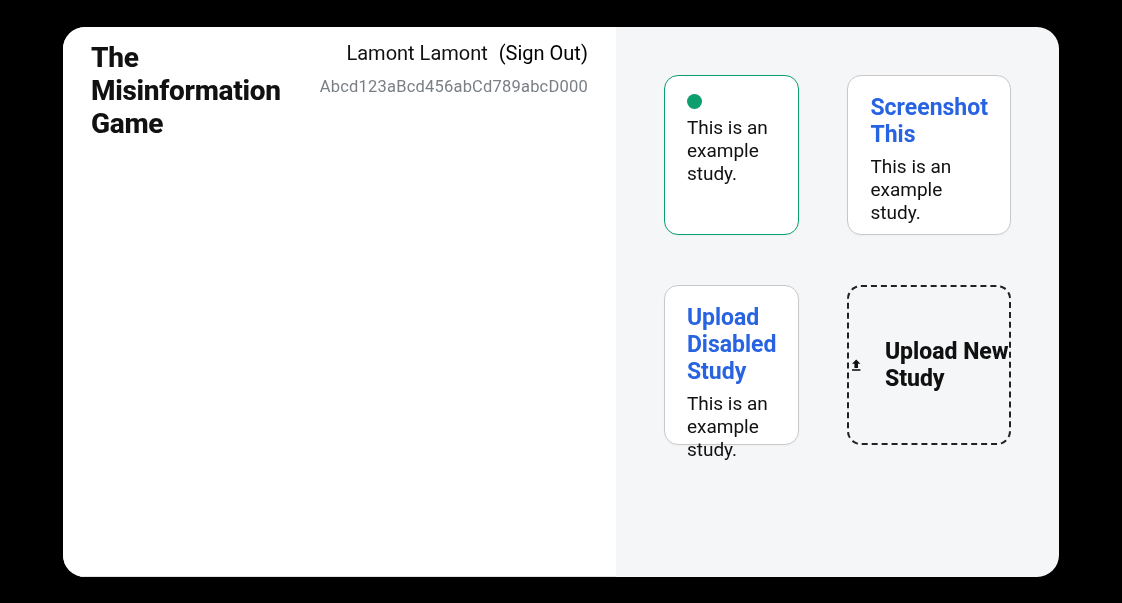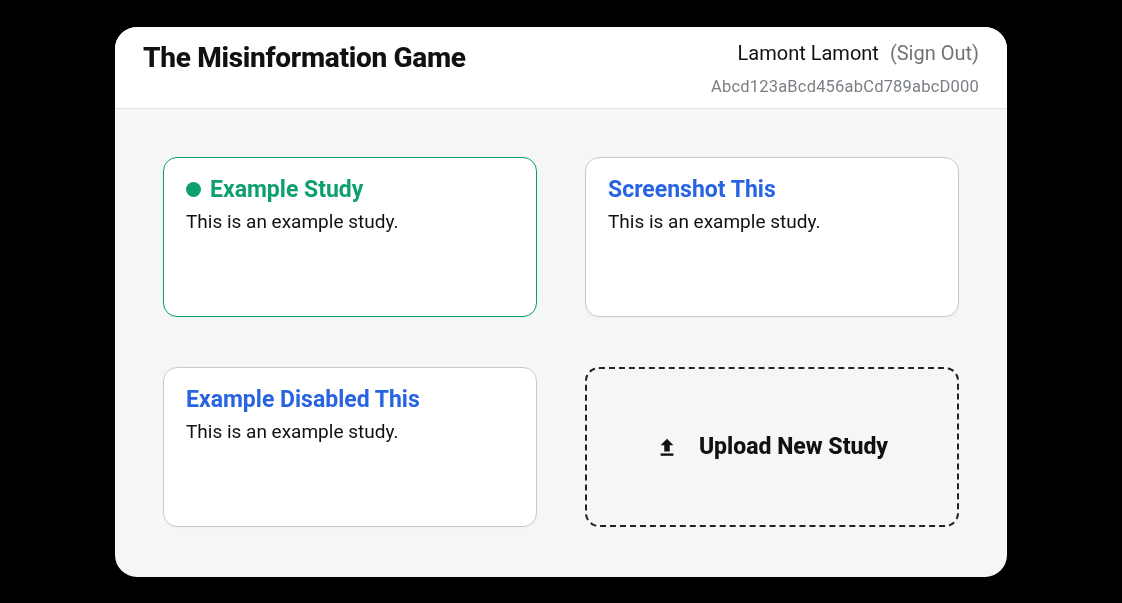--- a/index.html
+++ b/index.html
@@ -5,27 +5,27 @@
   * { box-sizing: border-box; margin: 0; padding: 0; }
   html, body { width: 1122px; height: 603px; }
   body {
     background: #000;
     font-family: -apple-system, BlinkMacSystemFont, "Segoe UI", Roboto, "Helvetica Neue", Arial, sans-serif;
     display: flex;
     align-items: center;
     justify-content: center;
   }
   .app-window {
-    width: 892px;
+    width: 996px;
     height: 550px;
     background: #f5f6f7;
     border-radius: 22px;
     overflow: hidden;
     display: flex;
-    flex-direction: column;
+    flex-direction: row;
   }
   .header {
     background: #fff;
     border-bottom: 1px solid #e3e3e3;
     padding: 14px 28px 12px 28px;
     display: flex;
     justify-content: space-between;
     align-items: flex-start;
   }
   .header-left {
@@ -40,21 +40,21 @@
   }
   .header-right {
     text-align: right;
   }
   .user-line {
     font-size: 20px;
     color: #111;
     font-weight: 400;
   }
   .signout {
-    color: #737373;
+    color: #000000;
     font-size: 20px;
     margin-left: 6px;
     cursor: pointer;
   }
   .user-id {
     font-size: 16.5px;
     color: #7a7f85;
     margin-top: 12px;
     letter-spacing: 0.2px;
   }
@@ -139,35 +139,34 @@
       <div class="user-id">Abcd123aBcd456abCd789abcD000</div>
     </div>
   </div>
 
   <div class="content">
     <div class="grid">
 
       <div class="card active">
         <div class="card-title-row">
           <span class="status-dot"></span>
-          <span class="card-title">Example Study</span>
         </div>
         <div class="card-desc">This is an example study.</div>
       </div>
 
       <div class="card">
         <div class="card-title-row">
           <span class="card-title">Screenshot This</span>
         </div>
         <div class="card-desc">This is an example study.</div>
       </div>
 
       <div class="card">
         <div class="card-title-row">
-          <span class="card-title">Example Disabled This</span>
+          <span class="card-title">Upload Disabled Study</span>
         </div>
         <div class="card-desc">This is an example study.</div>
       </div>
 
       <div class="upload-card">
         <svg class="upload-icon" width="22" height="22" viewBox="0 0 24 24" fill="#111">
           <path d="M12 3 L5 10 L9 10 L9 17 L15 17 L15 10 L19 10 Z"></path>
           <rect x="5" y="19" width="14" height="2.6"></rect>
         </svg>
         <span class="upload-label">Upload New Study</span>

